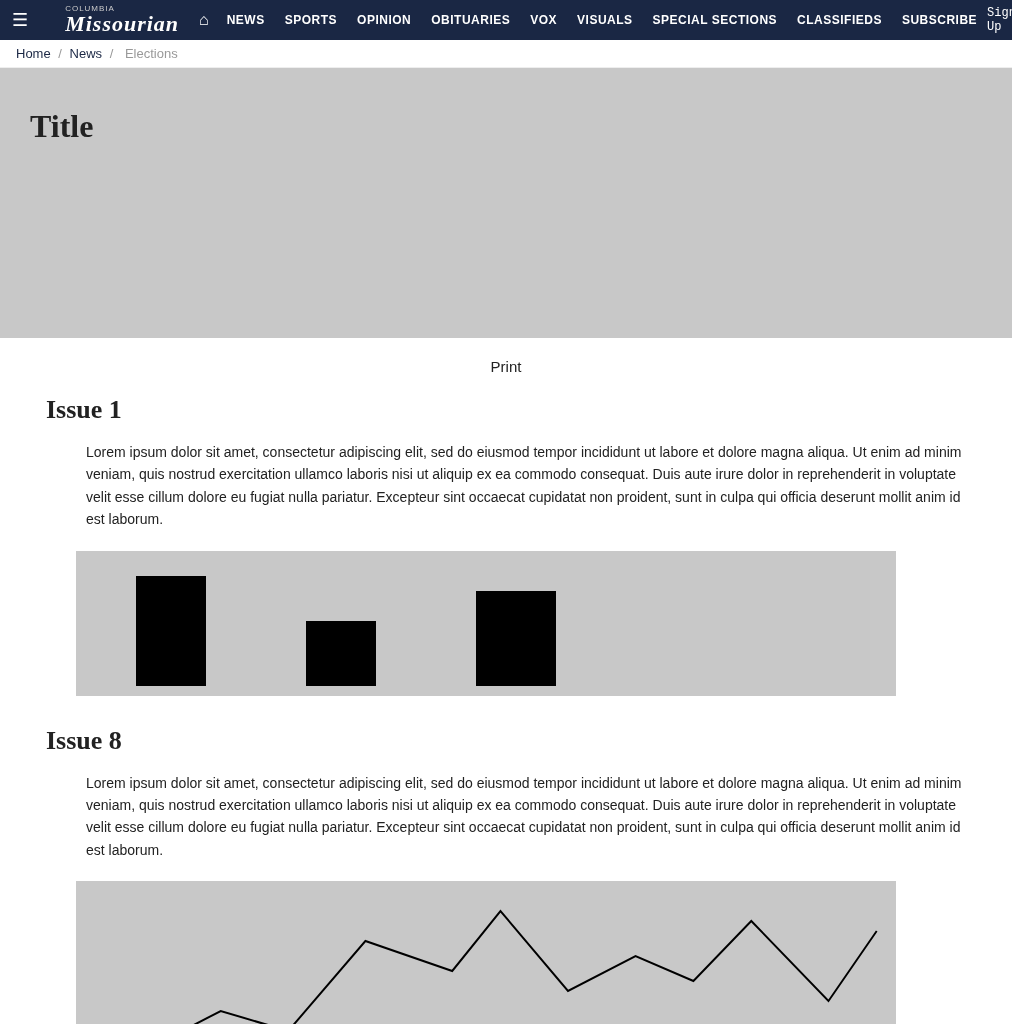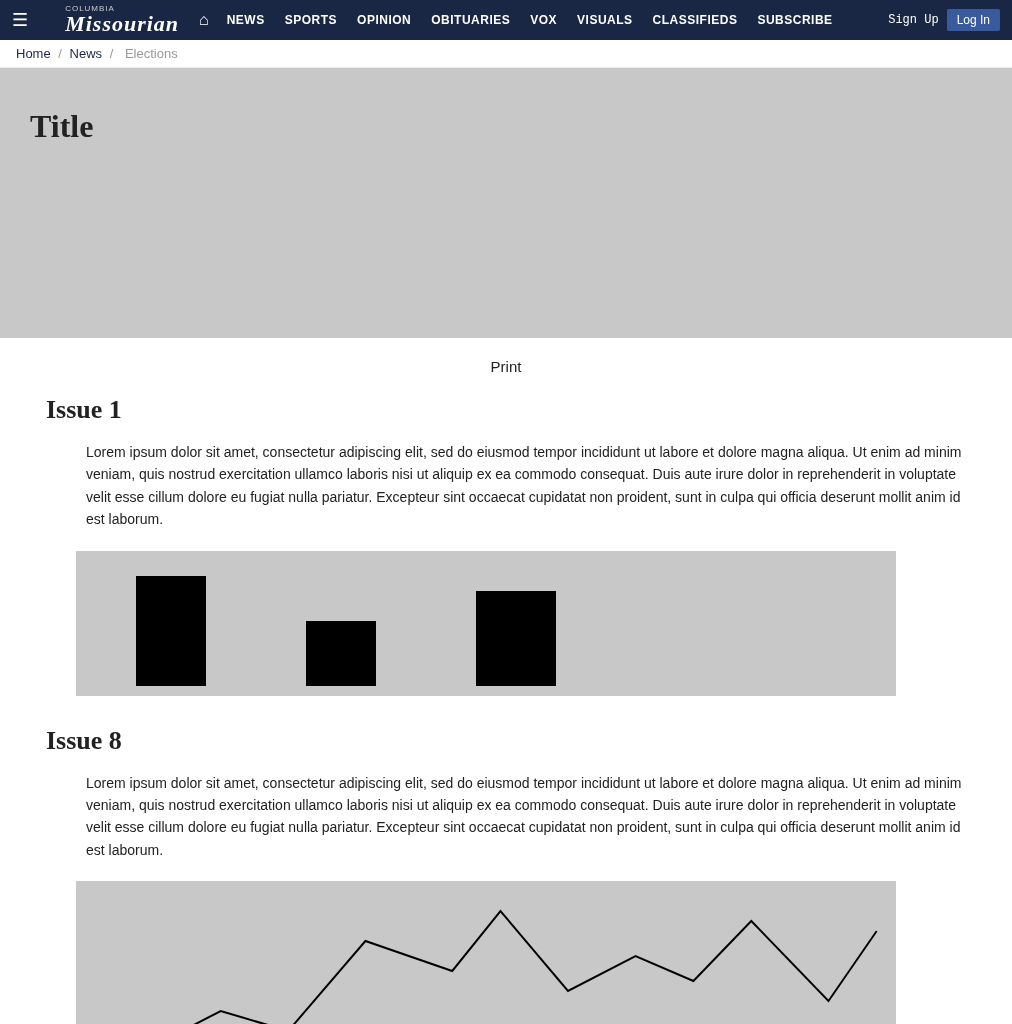--- a/index.html
+++ b/index.html
@@ -204,20 +204,21 @@
     <span class="nav-logo-main">Missourian</span>
   </div>
   <span class="nav-home-icon">⌂</span>
   <div class="nav-links">
     <span class="nav-link">NEWS</span>
     <span class="nav-link">SPORTS</span>
     <span class="nav-link">OPINION</span>
     <span class="nav-link">OBITUARIES</span>
     <span class="nav-link">VOX</span>
     <span class="nav-link">VISUALS</span>
+    <span class="nav-link">SPECIAL SECTIONS</span>
     <span class="nav-link">CLASSIFIEDS</span>
     <span class="nav-link">SUBSCRIBE</span>
   </div>
   <div class="nav-actions">
     <span class="nav-action-link">Sign Up</span>
     <button class="nav-login-btn">Log In</button>
   </div>
 </nav>
 
 <div class="breadcrumb">

